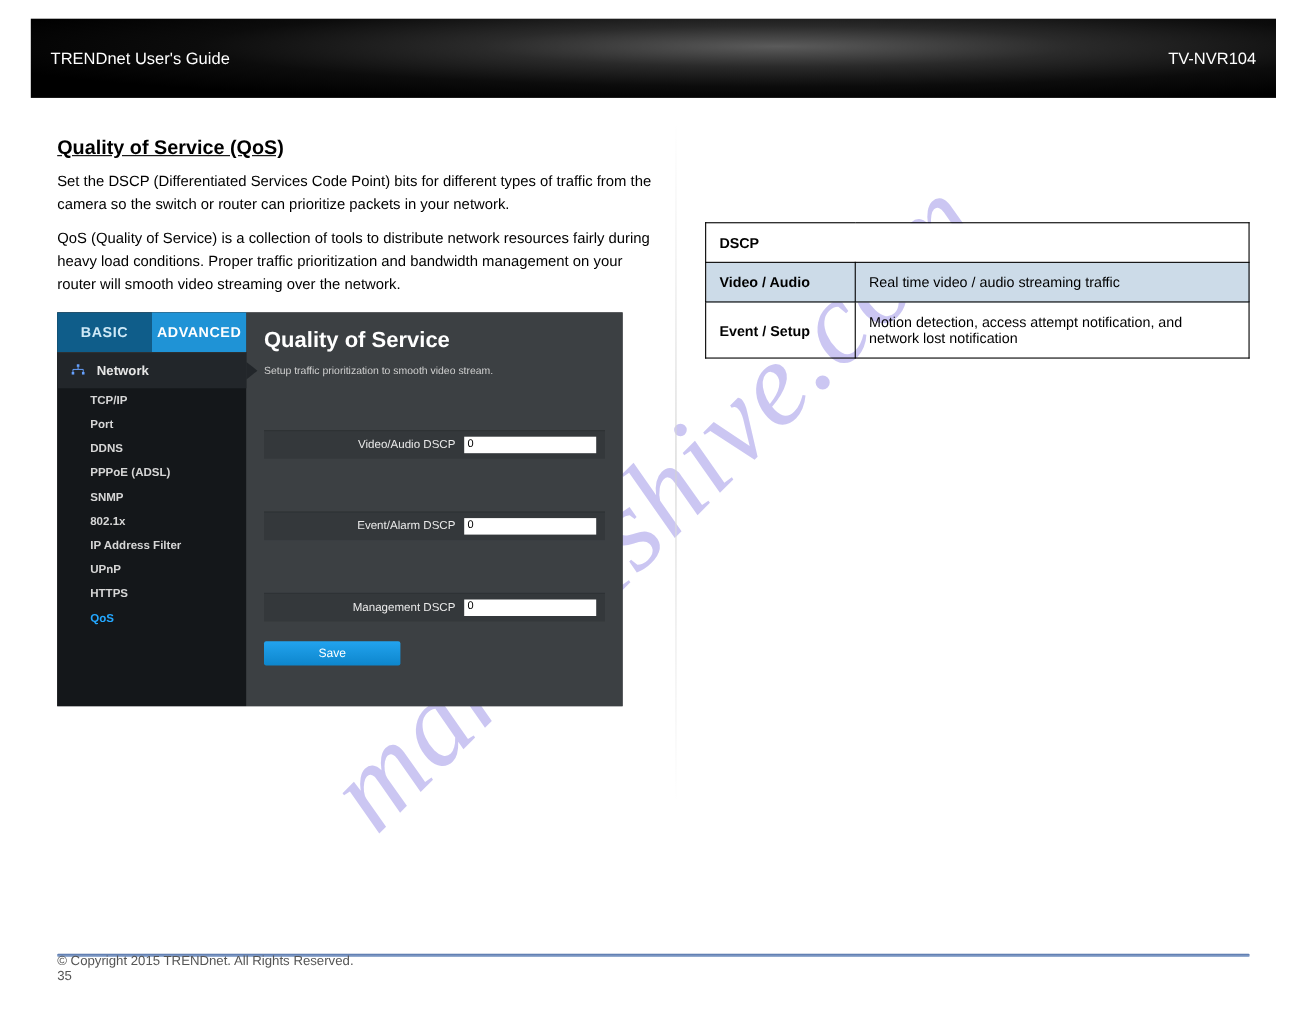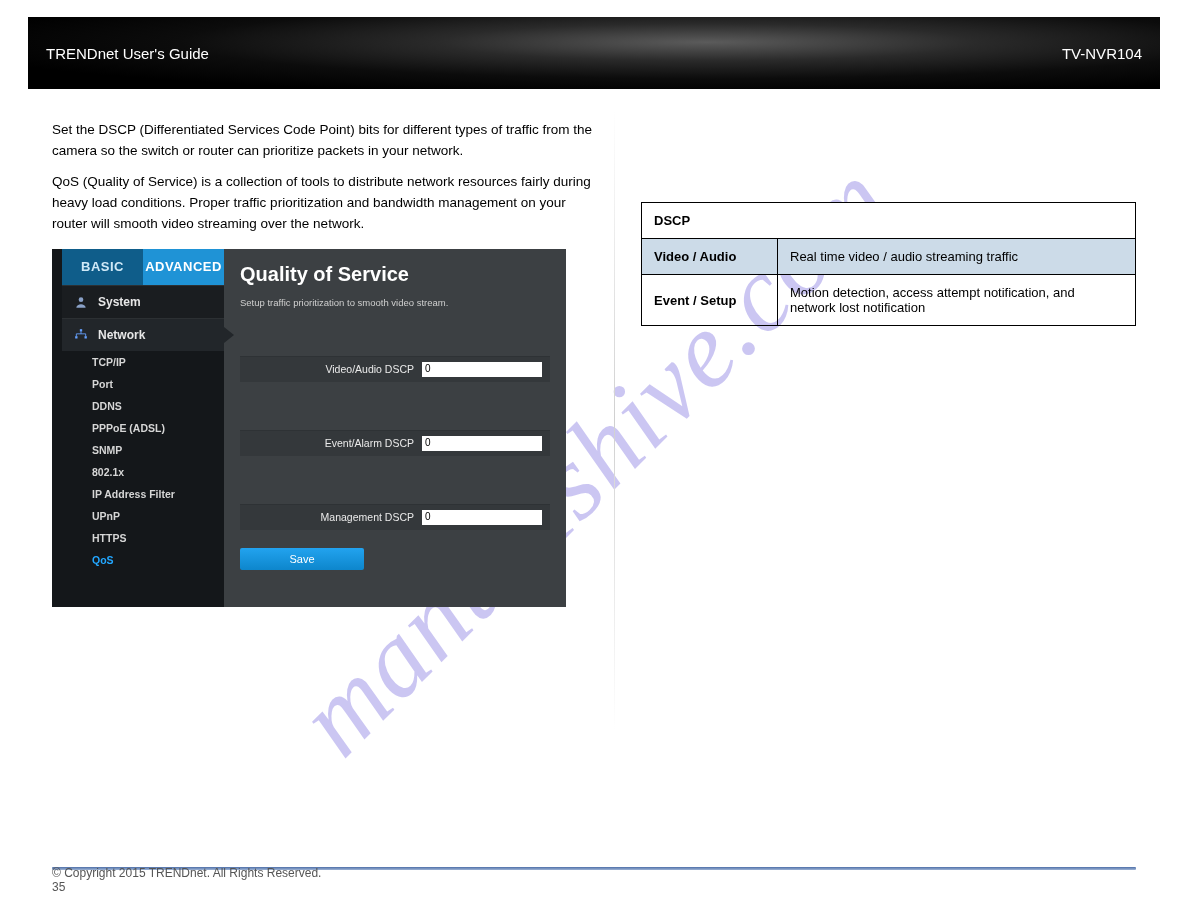--- a/index.html
+++ b/index.html
@@ -76,21 +76,20 @@
     position: relative;
     display: flex;
     font-size: 11px;
     color: #e7e7e7;
   }
   .shot .sidebar {
     width: 172px;
     background: #14171a;
     display: flex;
     flex-direction: column;
-    padding-left: 10px;
   }
   .shot .tabs { display: flex; height: 36px; }
   .shot .tab {
     flex: 1;
     display: flex;
     align-items: center;
     justify-content: center;
     font-weight: bold;
     font-size: 13px;
     letter-spacing: 0.5px;
@@ -198,37 +197,29 @@
   <span>TRENDnet User's Guide</span>
   <span class="right">TV-NVR104</span>
 </div>
 
 <div class="watermark">manualshive.com</div>
 
 <div class="page">
   <div class="divider"></div>
   <div class="columns">
     <div class="col-left">
+      <div class="heading">Quality of Service (QoS)</div>
       <p class="para">Set the DSCP (Differentiated Services Code Point) bits for different types of traffic from the camera so the switch or router can prioritize packets in your network.</p>
       <p class="para">QoS (Quality of Service) is a collection of tools to distribute network resources fairly during heavy load conditions. Proper traffic prioritization and bandwidth management on your router will smooth video streaming over the network.</p>
 
       <div class="shot">
         <div class="sidebar">
           <div class="tabs">
             <div class="tab basic">BASIC</div>
             <div class="tab adv">ADVANCED</div>
-          </div>
-          <div class="group">
-            <span class="icon">
-              <svg width="14" height="14" viewBox="0 0 24 24">
-                  <circle cx="12" cy="8" r="4" fill="#8aa1c7"></circle>
-                  <path d="M4 22c0-4 4-6 8-6s8 2 8 6" fill="#8aa1c7"></path>
-                </svg>
-            </span>
-            <span>System</span>
           </div>
           <div class="group network">
             <span class="icon">
               <svg width="14" height="14" viewBox="0 0 24 24">
                   <rect x="10" y="2" width="4" height="4" fill="#66a1ff"></rect>
                   <rect x="2" y="14" width="4" height="4" fill="#66a1ff"></rect>
                   <rect x="18" y="14" width="4" height="4" fill="#66a1ff"></rect>
                   <path d="M12 6v4M12 10H4v4M12 10h8v4" stroke="#66a1ff" stroke-width="1.5" fill="none"></path>
                 </svg>
             </span>

